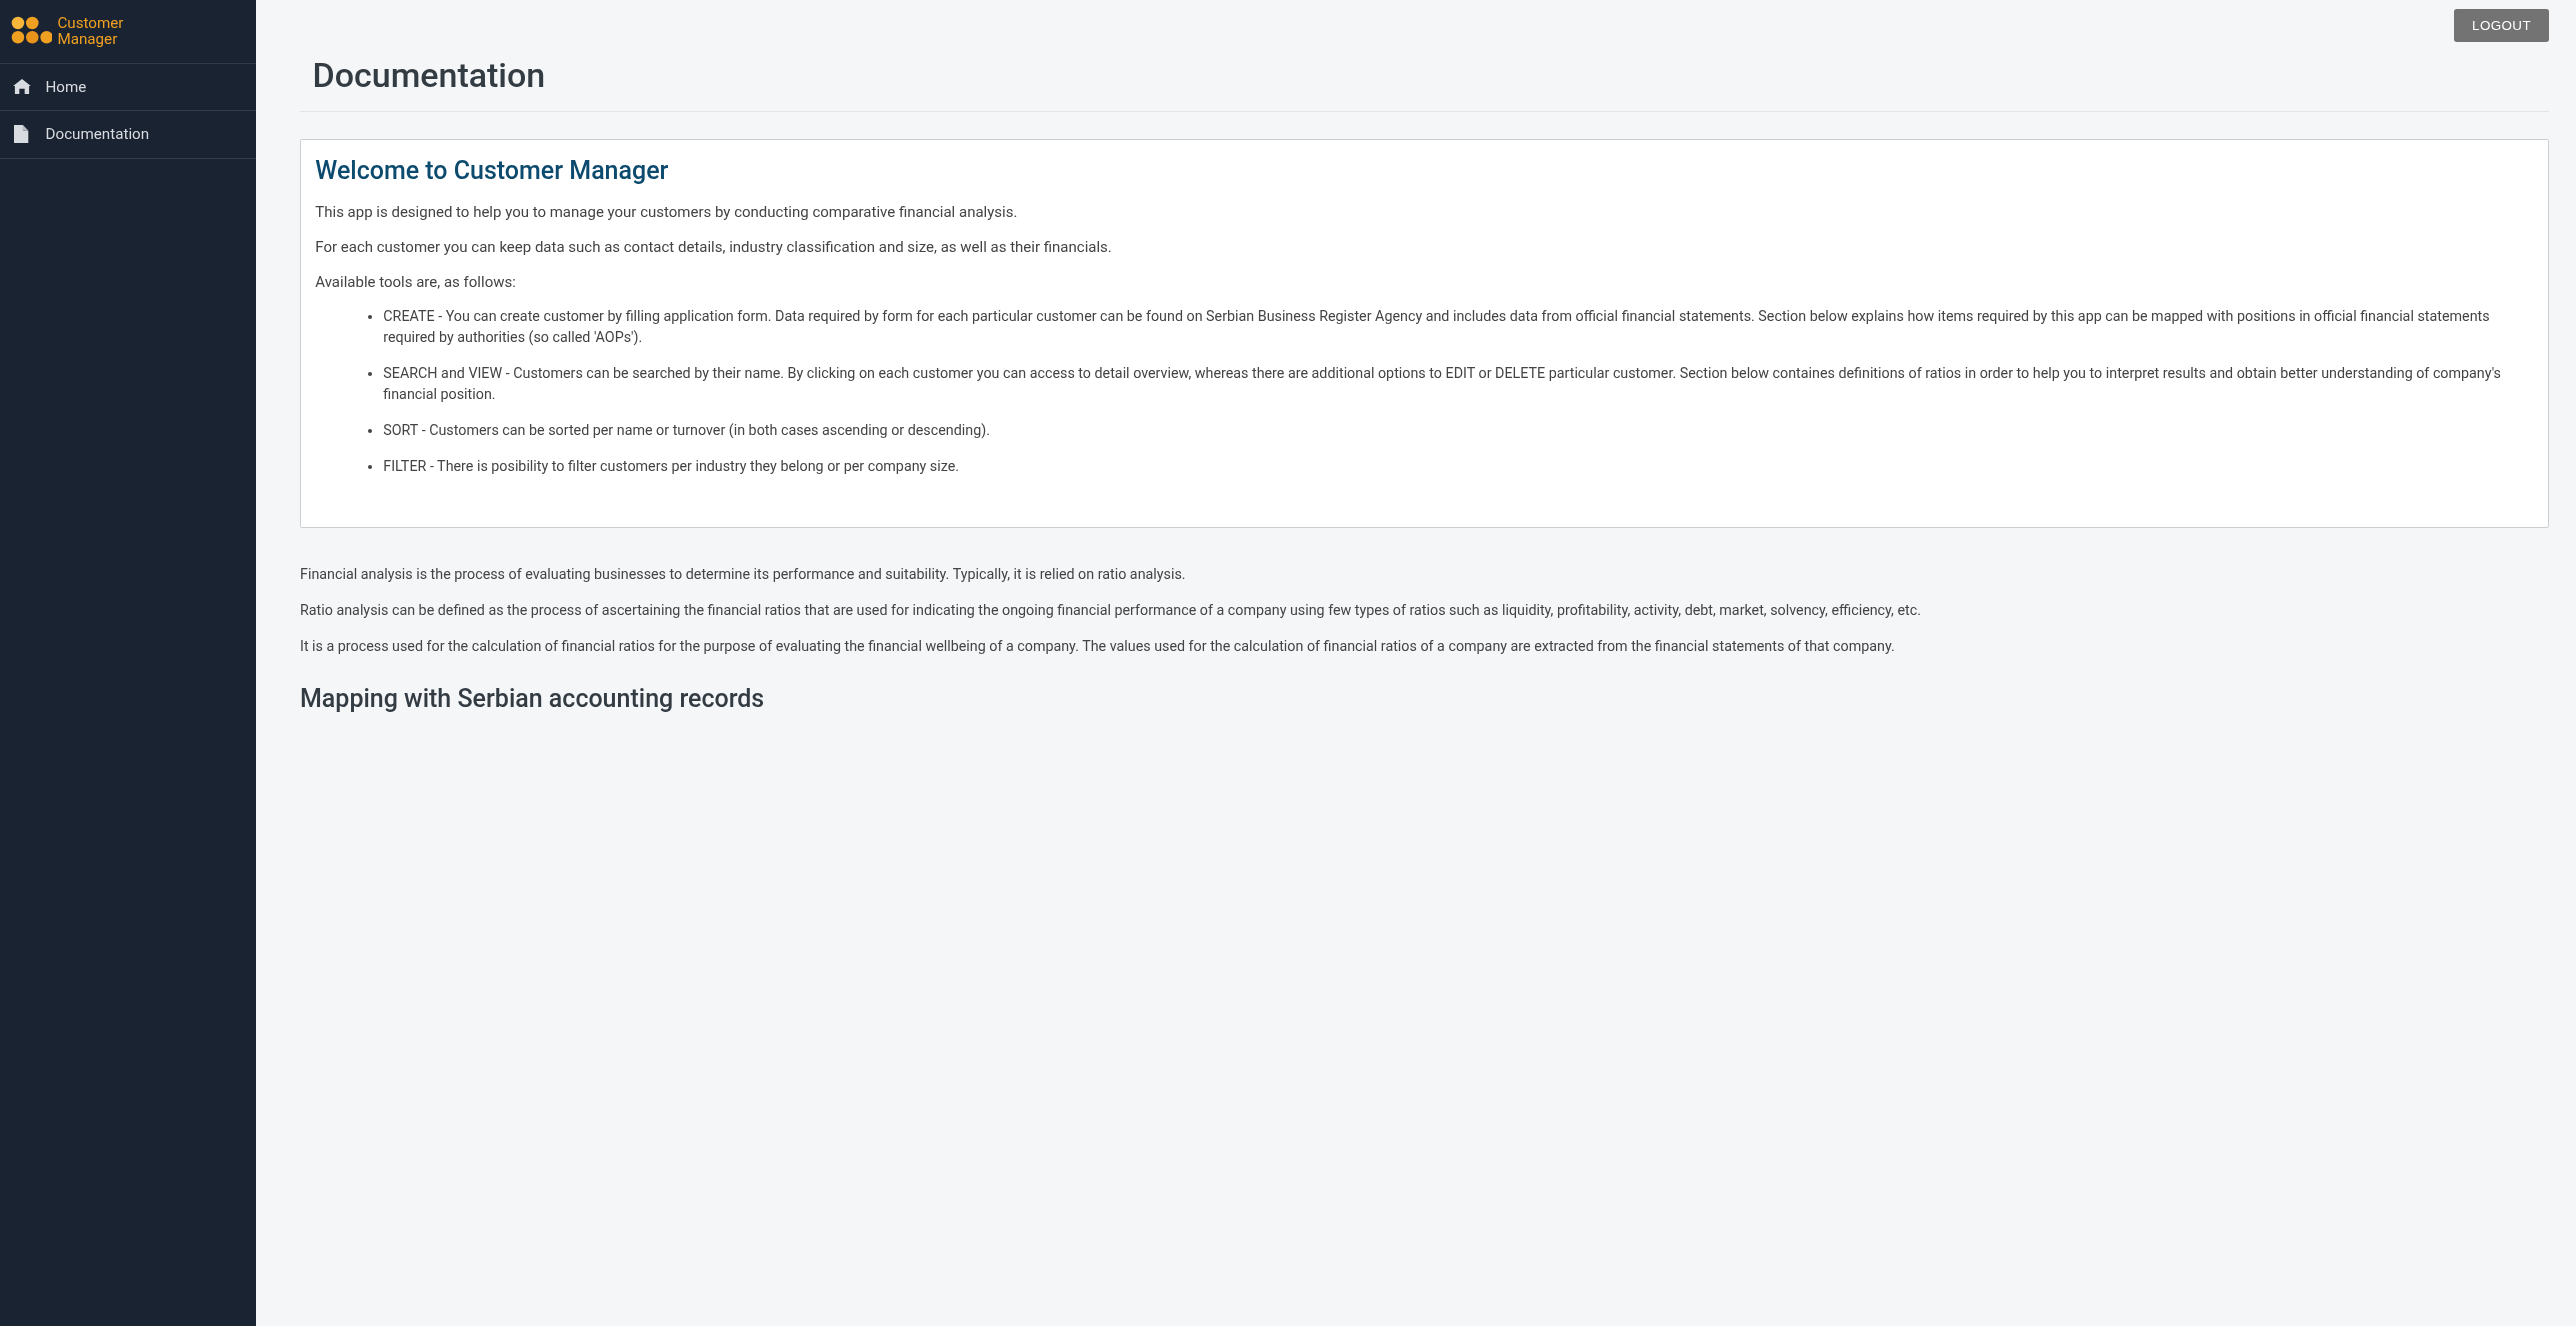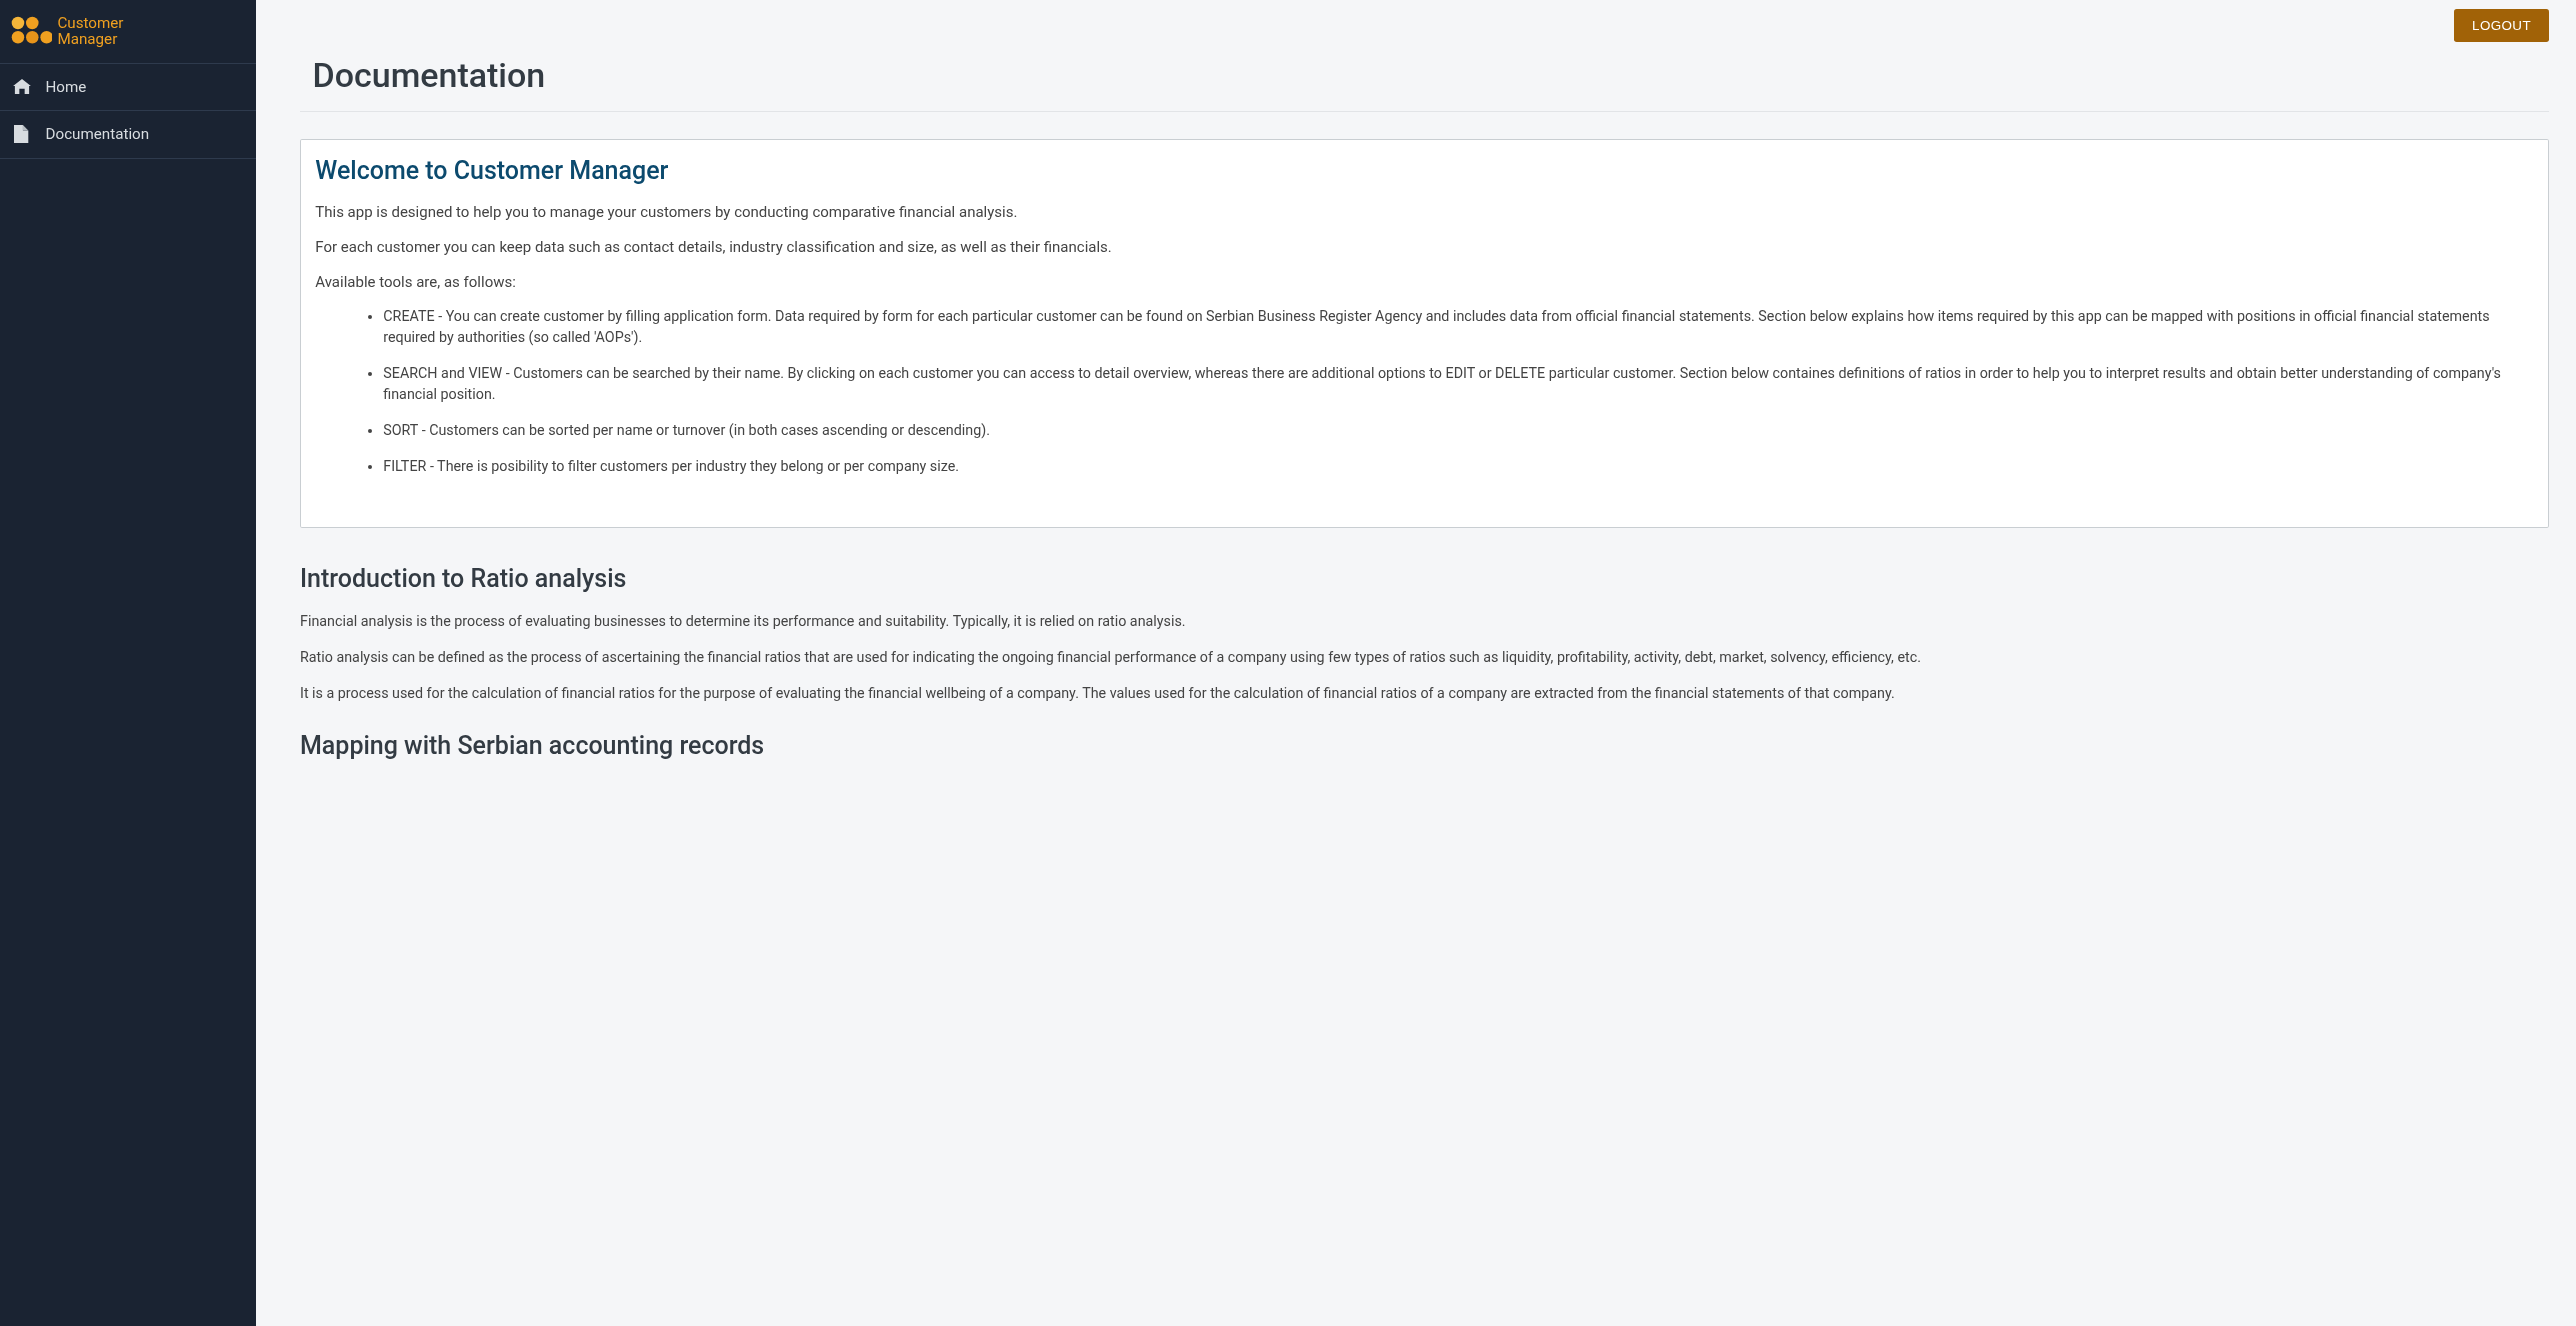--- a/index.html
+++ b/index.html
@@ -71,21 +71,21 @@
       padding: 0 27px 27px 27px;
       min-height: 100vh;
       position: relative;
     }
     .topbar {
       display: flex;
       justify-content: flex-end;
       padding: 9px 0;
     }
     .logout-btn {
-      background: #a16207;
+      background: #737373;
       color: #ffffff;
       border: none;
       padding: 9px 18px;
       font-size: 13.4px;
       letter-spacing: 0.4px;
       border-radius: 2.7px;
       cursor: pointer;
     }
     .page-title {
       font-size: 34px;
@@ -197,21 +197,20 @@
       <p>For each customer you can keep data such as contact details, industry classification and size, as well as their financials.</p>
       <p>Available tools are, as follows:</p>
       <ul>
         <li>CREATE - You can create customer by filling application form. Data required by form for each particular customer can be found on Serbian Business Register Agency and includes data from official financial statements. Section below explains how items required by this app can be mapped with positions in official financial statements required by authorities (so called 'AOPs').</li>
         <li>SEARCH and VIEW - Customers can be searched by their name. By clicking on each customer you can access to detail overview, whereas there are additional options to EDIT or DELETE particular customer. Section below containes definitions of ratios in order to help you to interpret results and obtain better understanding of company's financial position.</li>
         <li>SORT - Customers can be sorted per name or turnover (in both cases ascending or descending).</li>
         <li>FILTER - There is posibility to filter customers per industry they belong or per company size.</li>
       </ul>
     </div>
 
-    <h2 class="section-heading">Introduction to Ratio analysis</h2>
     <p class="body-text">Financial analysis is the process of evaluating businesses to determine its performance and suitability. Typically, it is relied on ratio analysis.</p>
     <p class="body-text">Ratio analysis can be defined as the process of ascertaining the financial ratios that are used for indicating the ongoing financial performance of a company using few types of ratios such as liquidity, profitability, activity, debt, market, solvency, efficiency, etc.</p>
     <p class="body-text">It is a process used for the calculation of financial ratios for the purpose of evaluating the financial wellbeing of a company. The values used for the calculation of financial ratios of a company are extracted from the financial statements of that company.</p>
 
     <h2 class="section-heading" style="margin-top:27px;">Mapping with Serbian accounting records</h2>
   </div>
 </main>
 
 
 </body></html>

